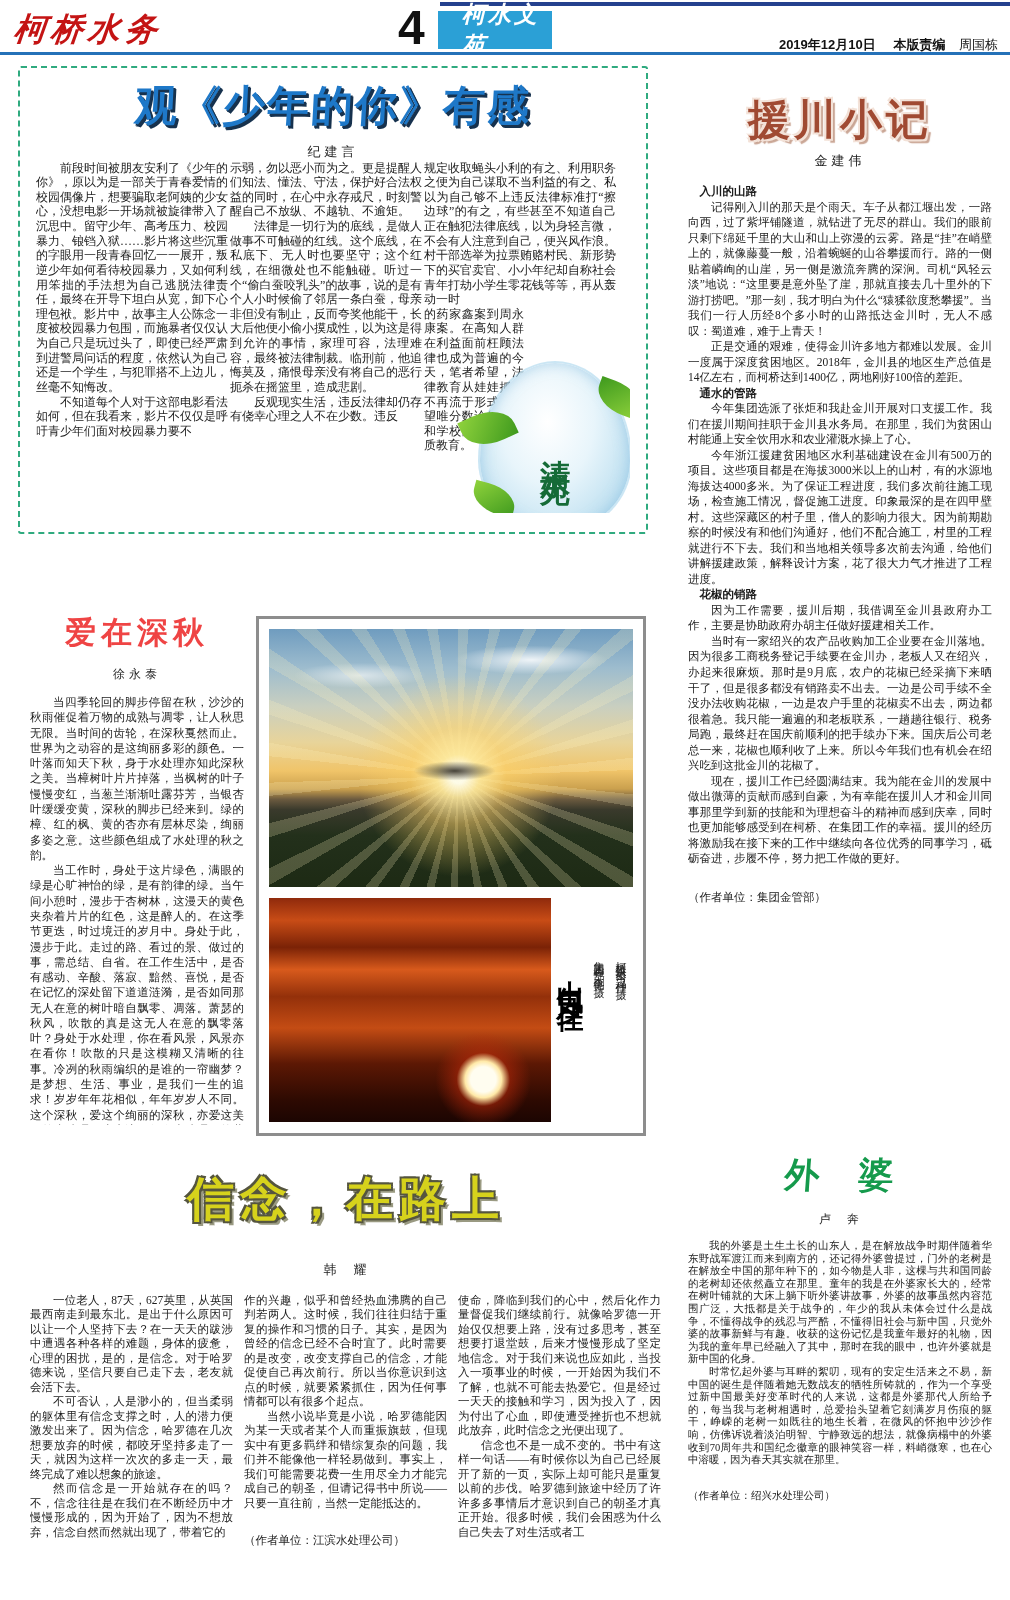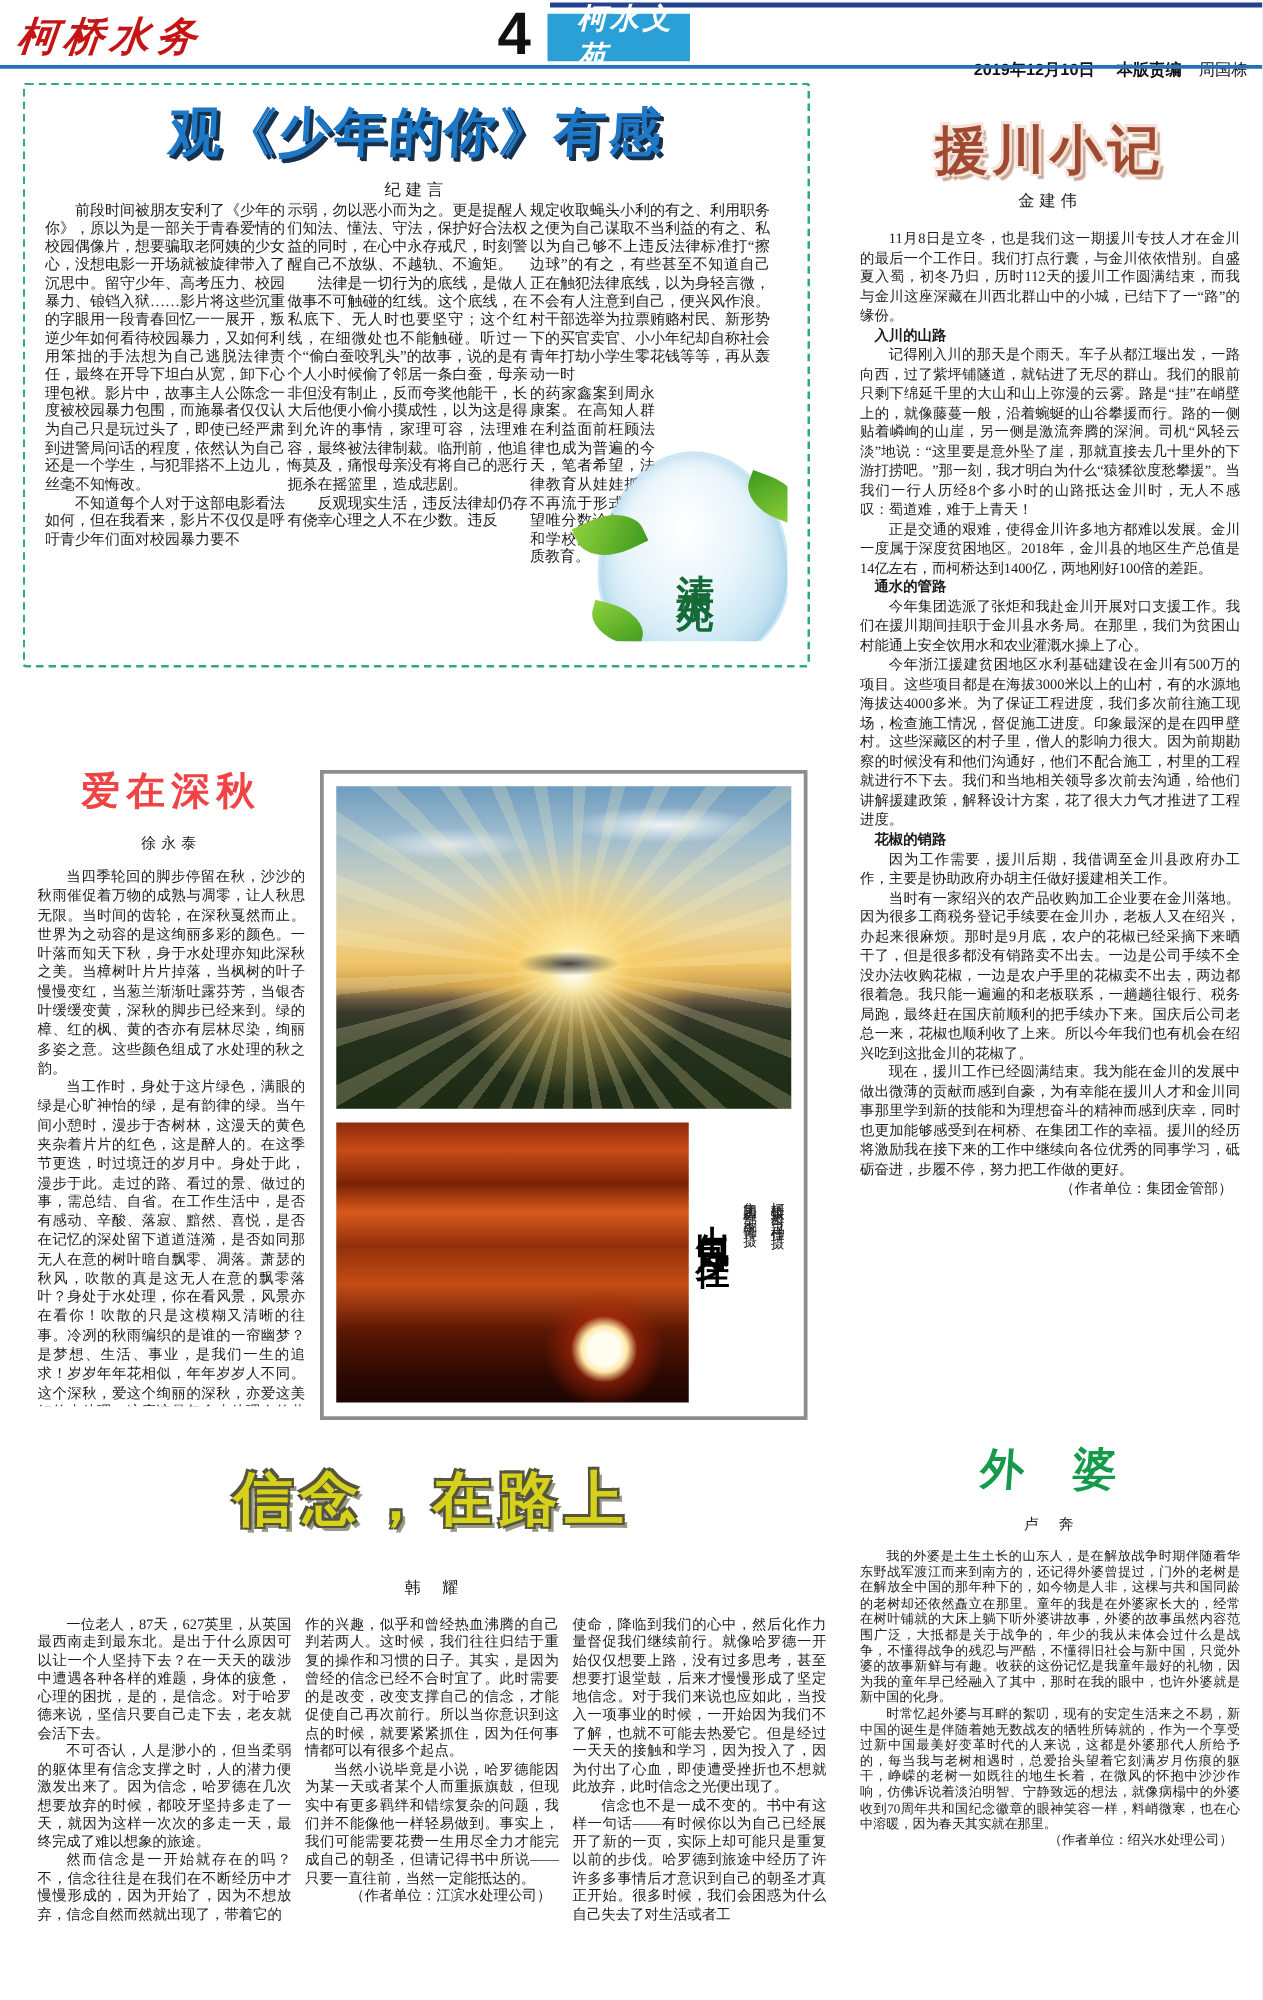--- a/index.html
+++ b/index.html
@@ -22,32 +22,32 @@
     font-family:"Liberation Sans","DejaVu Sans",sans-serif; color:#111;
   }
   .section-box {
     position:absolute; left:438px; top:11px; width:114px; height:38px;
     background:#2ba0d6; color:#fff; display:flex; align-items:center; justify-content:center;
     font-size:23px; font-weight:700; font-style:italic; letter-spacing:3px;
     font-family:"DejaVu Serif","Liberation Serif",serif;
     padding-left:24px;
   }
   .masthead-meta {
-    position:absolute; right:12px; top:47px; font-size:13px; font-weight:700;
+    position:absolute; right:12px; top:36px; font-size:13px; font-weight:700;
     font-family:"Liberation Sans","DejaVu Sans",sans-serif; color:#111;
   }
   .masthead-meta span { margin-left:14px; }
   .masthead-meta .editor-name { font-weight:400; margin-left:10px; }
   .main-rule { position:absolute; left:0; top:52px; width:1010px; height:3px; background:#2471b8; }
 
   
   .body-text p { text-indent:2em; text-align:justify; }
   .body-text p.cont { text-indent:0; }
   .body-text p.subhead { text-indent:1em; font-weight:700; }
-  .body-text p.sig { text-indent:0; text-align:right; padding-right:6px; }
+  .body-text p.sig { text-indent:0; padding-right:6px;margin-top:23px; }
 
   
   .box1 {
     position:absolute; left:18px; top:66px; width:630px; height:468px;
     border:2px dashed #2faa7f; border-radius:3px; background:#fff;
     padding:12px 16px 6px 16px;
   }
   .box1 .title1 {
     text-align:center; font-size:42px; font-weight:900; color:#1e78c8;
     letter-spacing:2px; line-height:1.25;
@@ -194,21 +194,20 @@
           <div class="badge-text">清水苑</div>
         </div>
       </div>
     </div>
   </div>
 
   <div class="yuanchuan">
     <div class="title2">援川小记</div>
     <div class="author2">金建伟</div>
     <div class="body-text">
-        <p>11月8日是立冬，也是我们这一期援川专技人才在金川的最后一个工作日。我们打点行囊，与金川依依惜别。自盛夏入蜀，初冬乃归，历时112天的援川工作圆满结束，而我与金川这座深藏在川西北群山中的小城，已结下了一“路”的缘份。</p>
         <p class="subhead">入川的山路</p>
         <p>记得刚入川的那天是个雨天。车子从都江堰出发，一路向西，过了紫坪铺隧道，就钻进了无尽的群山。我们的眼前只剩下绵延千里的大山和山上弥漫的云雾。路是“挂”在峭壁上的，就像藤蔓一般，沿着蜿蜒的山谷攀援而行。路的一侧贴着嶙峋的山崖，另一侧是激流奔腾的深涧。司机“风轻云淡”地说：“这里要是意外坠了崖，那就直接去几十里外的下游打捞吧。”那一刻，我才明白为什么“猿猱欲度愁攀援”。当我们一行人历经8个多小时的山路抵达金川时，无人不感叹：蜀道难，难于上青天！</p>
         <p>正是交通的艰难，使得金川许多地方都难以发展。金川一度属于深度贫困地区。2018年，金川县的地区生产总值是14亿左右，而柯桥达到1400亿，两地刚好100倍的差距。</p>
         <p class="subhead">通水的管路</p>
         <p>今年集团选派了张炬和我赴金川开展对口支援工作。我们在援川期间挂职于金川县水务局。在那里，我们为贫困山村能通上安全饮用水和农业灌溉水操上了心。</p>
         <p>今年浙江援建贫困地区水利基础建设在金川有500万的项目。这些项目都是在海拔3000米以上的山村，有的水源地海拔达4000多米。为了保证工程进度，我们多次前往施工现场，检查施工情况，督促施工进度。印象最深的是在四甲壁村。这些深藏区的村子里，僧人的影响力很大。因为前期勘察的时候没有和他们沟通好，他们不配合施工，村里的工程就进行不下去。我们和当地相关领导多次前去沟通，给他们讲解援建政策，解释设计方案，花了很大力气才推进了工程进度。</p>
         <p class="subhead">花椒的销路</p>
         <p>因为工作需要，援川后期，我借调至金川县政府办工作，主要是协助政府办胡主任做好援建相关工作。</p>
         <p>当时有一家绍兴的农产品收购加工企业要在金川落地。因为很多工商税务登记手续要在金川办，老板人又在绍兴，办起来很麻烦。那时是9月底，农户的花椒已经采摘下来晒干了，但是很多都没有销路卖不出去。一边是公司手续不全没办法收购花椒，一边是农户手里的花椒卖不出去，两边都很着急。我只能一遍遍的和老板联系，一趟趟往银行、税务局跑，最终赶在国庆前顺利的把手续办下来。国庆后公司老总一来，花椒也顺利收了上来。所以今年我们也有机会在绍兴吃到这批金川的花椒了。</p>
         <p>现在，援川工作已经圆满结束。我为能在金川的发展中做出微薄的贡献而感到自豪，为有幸能在援川人才和金川同事那里学到新的技能和为理想奋斗的精神而感到庆幸，同时也更加能够感受到在柯桥、在集团工作的幸福。援川的经历将激励我在接下来的工作中继续向各位优秀的同事学习，砥砺奋进，步履不停，努力把工作做的更好。</p>

